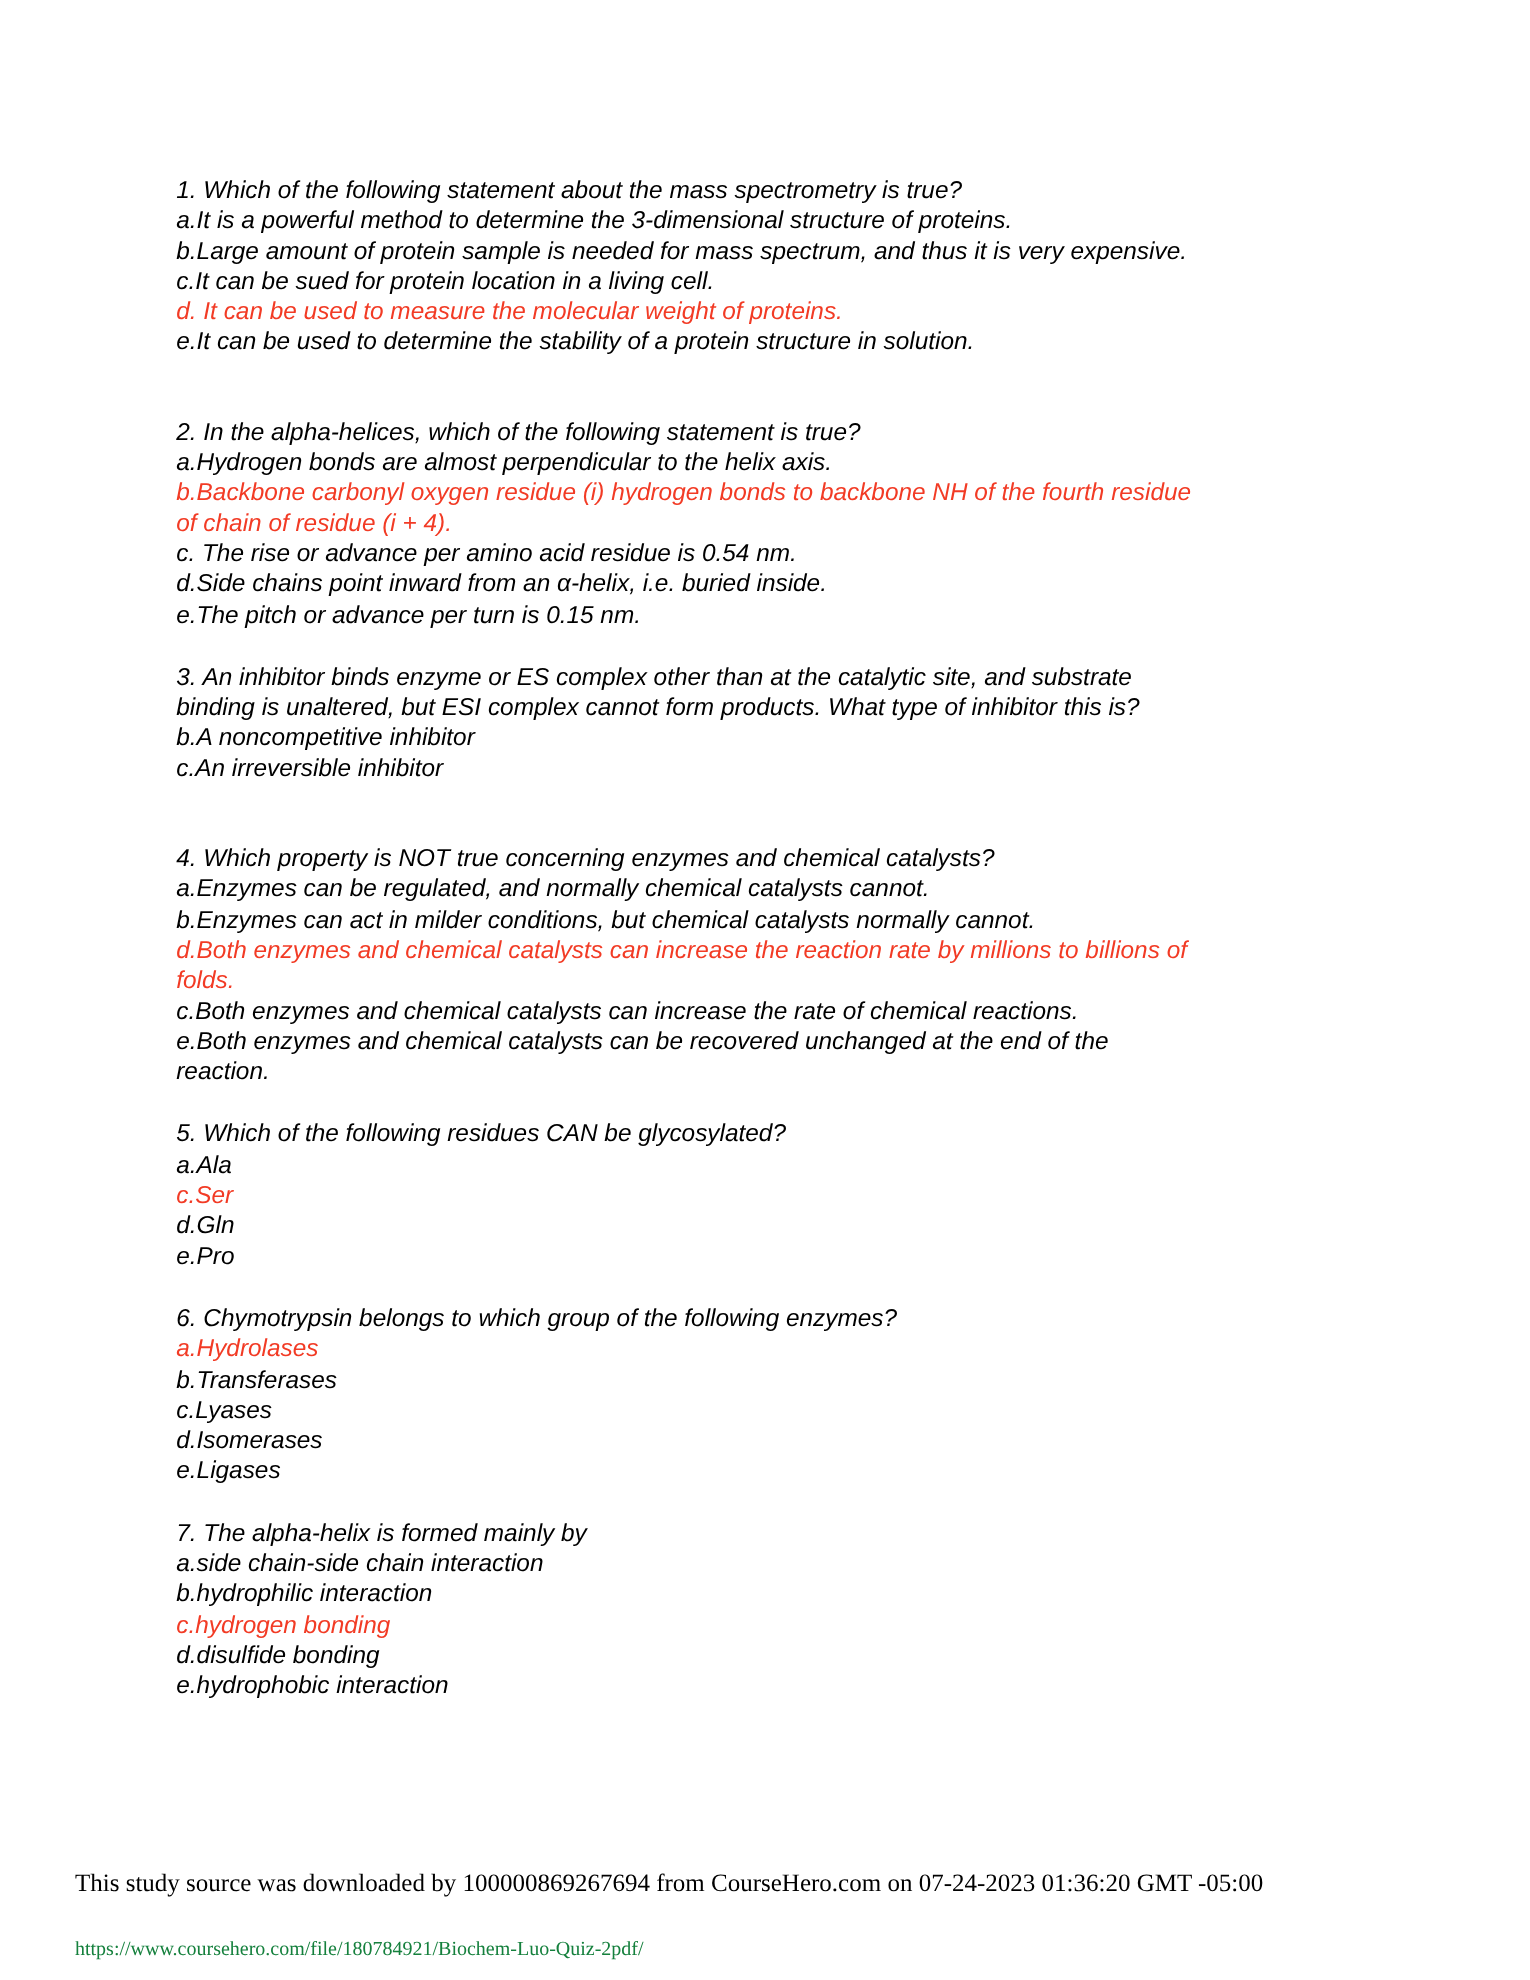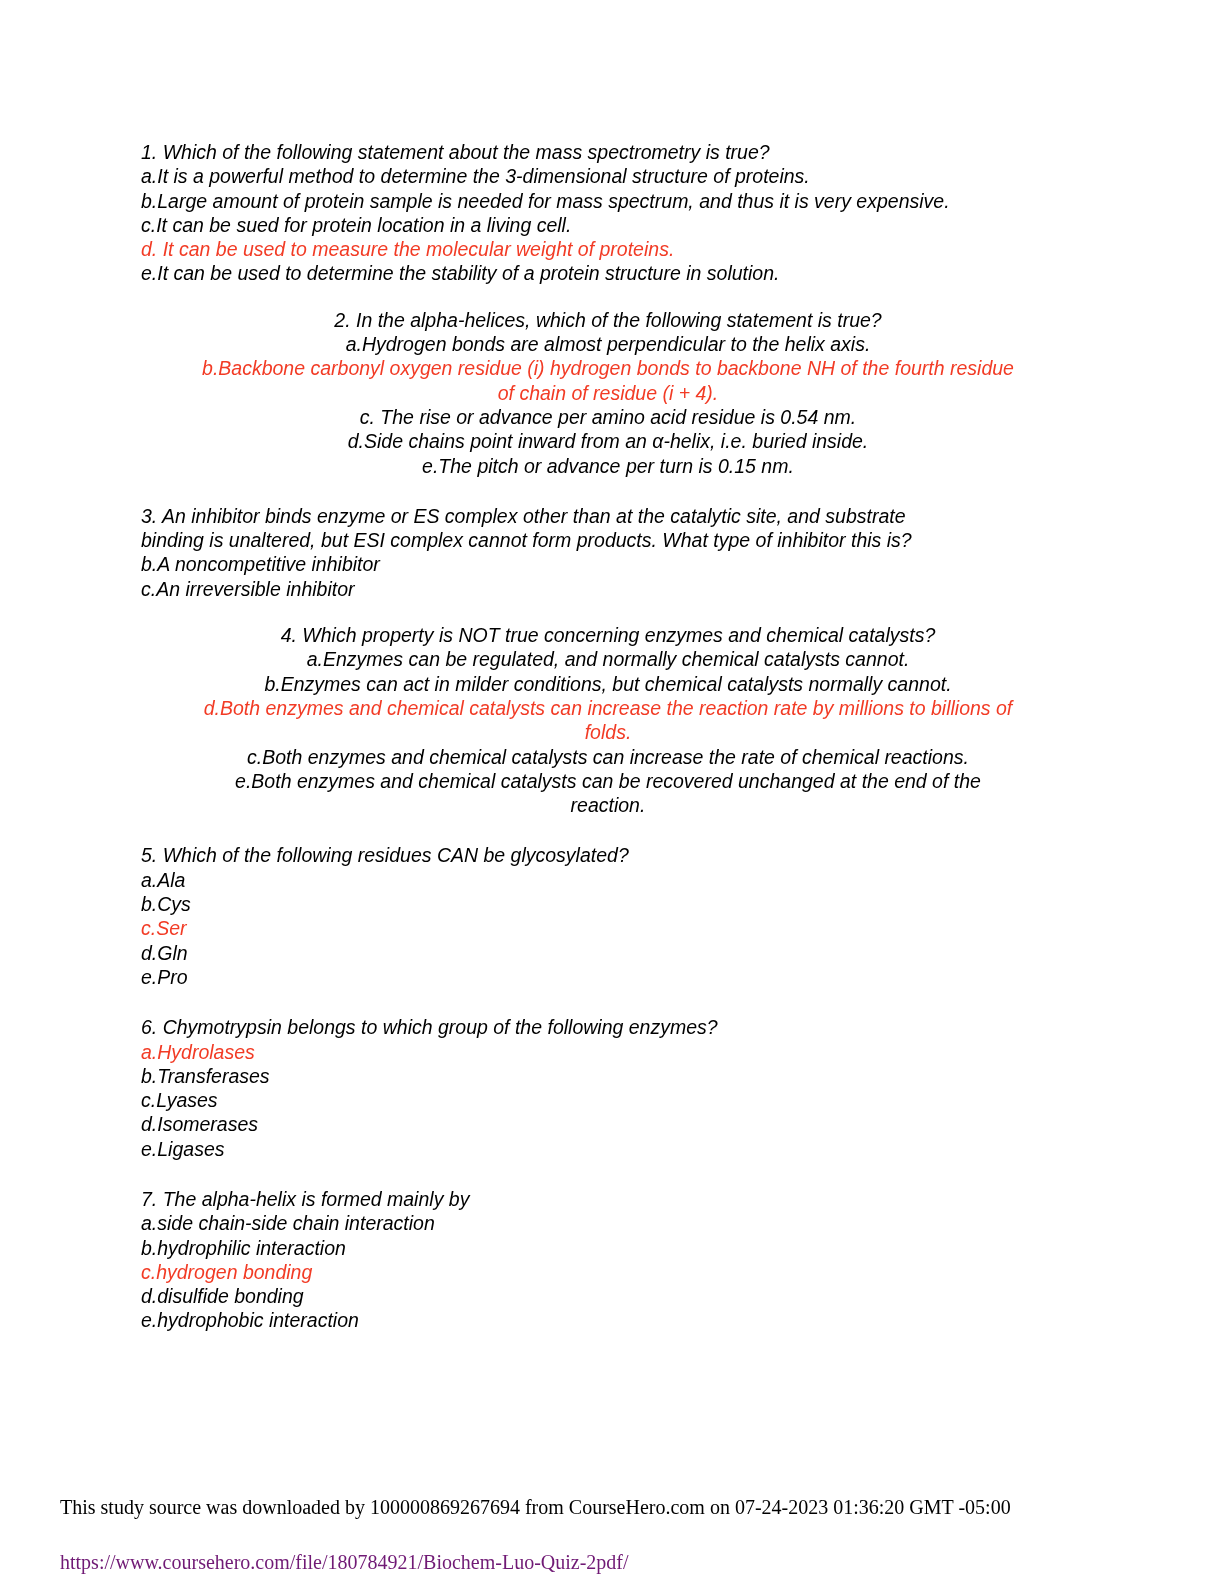--- a/index.html
+++ b/index.html
@@ -22,41 +22,41 @@
     position: absolute;
     left: 141px;
     top: 140px;
     width: 934px;
     font-size: 19.5px;
     line-height: 24.3px;
     font-style: italic;
   }
   .q { margin: 0; }
   .q + .q { margin-top: 26px; }
-  .q.gap-large { margin-top: 22px; text-align: center; }
+  .q.gap-large { margin-top: 48px; }
   .q-text, .opt {
     white-space: pre-wrap;
     color: #000000;
   }
   .footer-note {
     position: absolute;
     left: 60px;
     top: 1496px;
     font-family: "Liberation Serif", serif;
     font-size: 20px;
     color: #000000;
     white-space: nowrap;
   }
   .footer-url {
     position: absolute;
     left: 60px;
     top: 1551px;
     font-family: "Liberation Serif", serif;
-    font-size: 20px;
-    color: #701a75;
+    font-size: 16px;
+    color: #15803d;
     white-space: nowrap;
   }
 </style>
 </head>
 <body>
 
 <div class="page">
   <div class="content">
 
     <div class="q">
@@ -92,21 +92,20 @@
       <div class="opt" style="color: rgb(242, 59, 37);">d.Both enzymes and chemical catalysts can increase the reaction rate by millions to billions of
 folds.</div>
       <div class="opt">c.Both enzymes and chemical catalysts can increase the rate of chemical reactions.</div>
       <div class="opt">e.Both enzymes and chemical catalysts can be recovered unchanged at the end of the
 reaction.</div>
     </div>
 
     <div class="q">
       <div class="q-text">5. Which of the following residues CAN be glycosylated?</div>
       <div class="opt">a.Ala</div>
-      <div class="opt">b.Cys</div>
       <div class="opt" style="color: rgb(242, 59, 37);">c.Ser</div>
       <div class="opt">d.Gln</div>
       <div class="opt">e.Pro</div>
     </div>
 
     <div class="q">
       <div class="q-text">6. Chymotrypsin belongs to which group of the following enzymes?</div>
       <div class="opt" style="color: rgb(242, 59, 37);">a.Hydrolases</div>
       <div class="opt">b.Transferases</div>
       <div class="opt">c.Lyases</div>

